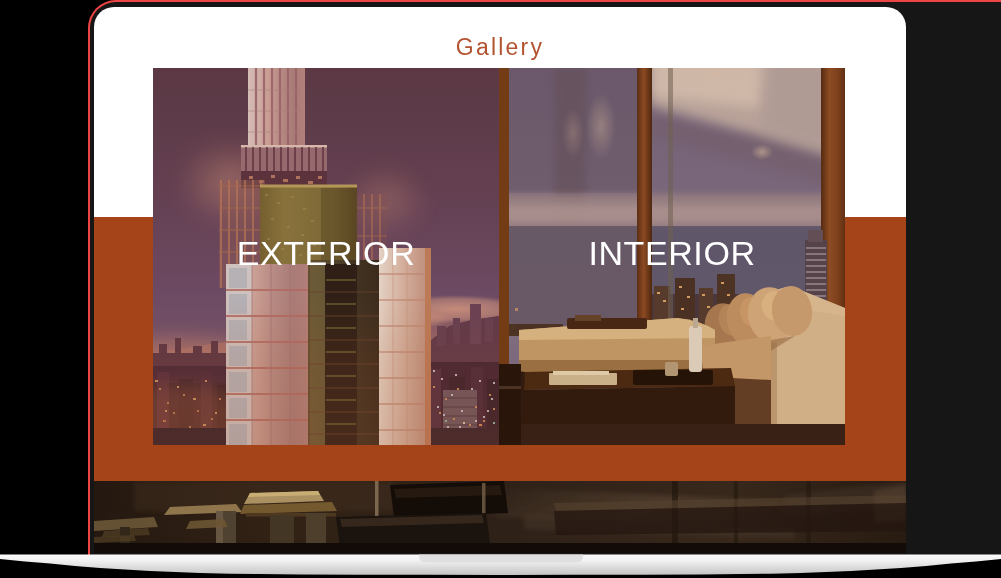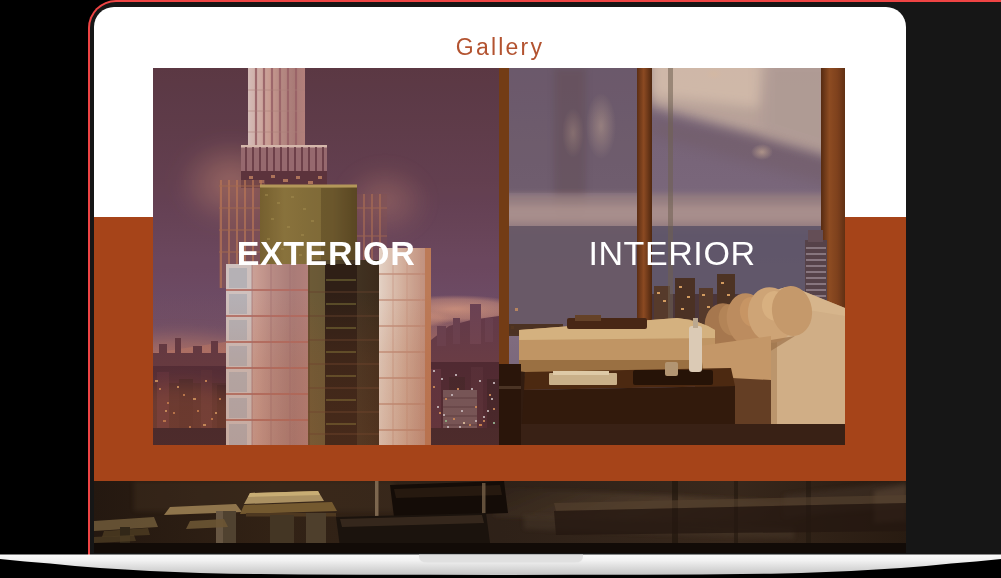--- a/index.html
+++ b/index.html
@@ -13,21 +13,21 @@
 <div class="abs" id="screen" style="left:88px;top:0px;width:965px;height:556px;background:#ef4444;border-radius:28px 28px 0 0;">
 
   <div class="abs" style="left:2px;top:2px;right:2px;bottom:0;background:#161616;border-radius:26px 26px 0 0;"></div>
 
   <div class="abs" id="content" style="left:6px;top:7px;width:812px;height:546px;background:#ffffff;border-radius:20px 20px 0 0;overflow:hidden;">
 
     <div class="abs" style="left:0;top:27px;width:100%;text-align:center;font-size:23px;color:#b35330;letter-spacing:2.2px;">Gallery</div>
 
     <div class="abs" style="left:0;top:210px;width:812px;height:264px;background:#a64419;"></div>
 
-    <div class="abs" style="left:59px;top:61px;width:346px;height:377px;font-weight:bold;" id="ext">
+    <div class="abs" style="left:59px;top:61px;width:346px;height:377px;" id="ext">
     <svg width="346" height="377" viewBox="0 0 346 377">
       <defs>
         <linearGradient id="esky" x1="0" y1="0" x2="0" y2="1">
           <stop offset="0" stop-color="#593a45"></stop>
           <stop offset="0.3" stop-color="#624153"></stop>
           <stop offset="0.55" stop-color="#6d4c66"></stop>
           <stop offset="0.72" stop-color="#6f5572"></stop>
           <stop offset="0.85" stop-color="#7c5a6e"></stop>
           <stop offset="1" stop-color="#7a4a55"></stop>
         </linearGradient>

